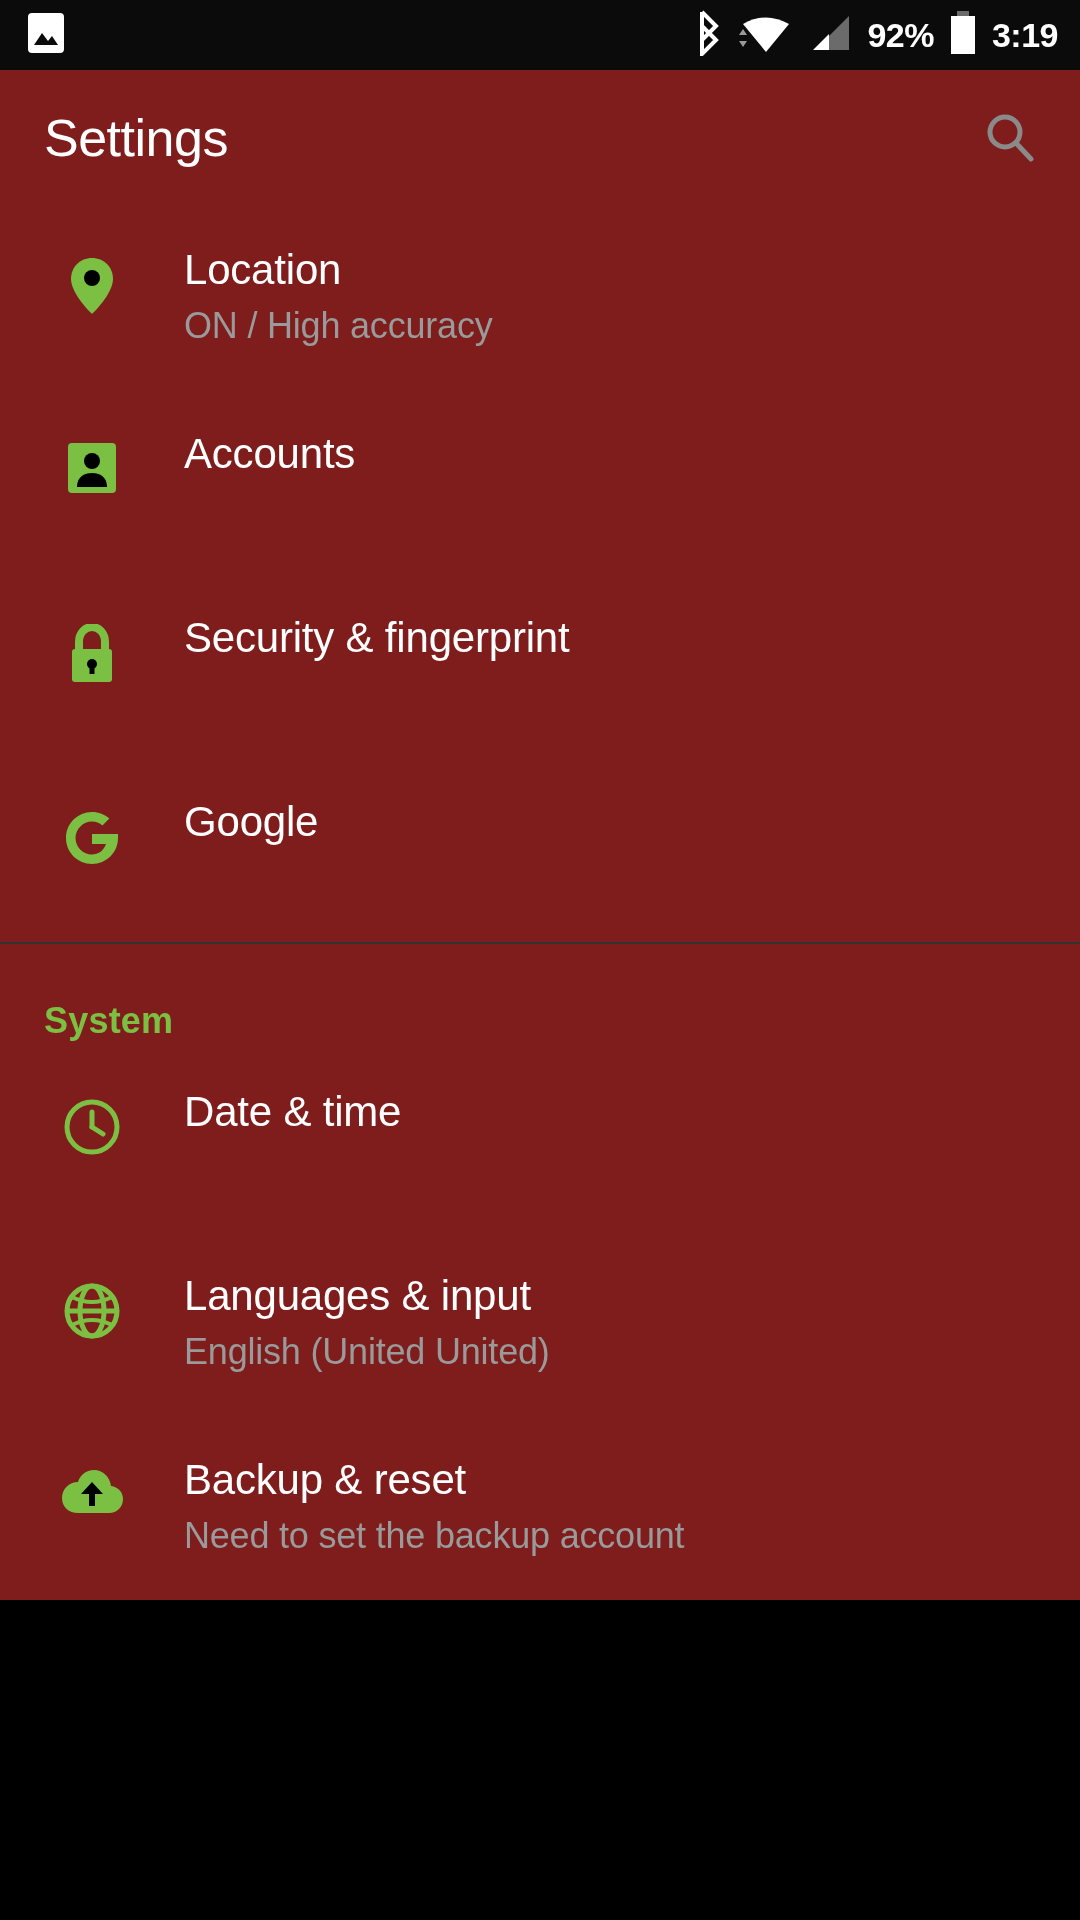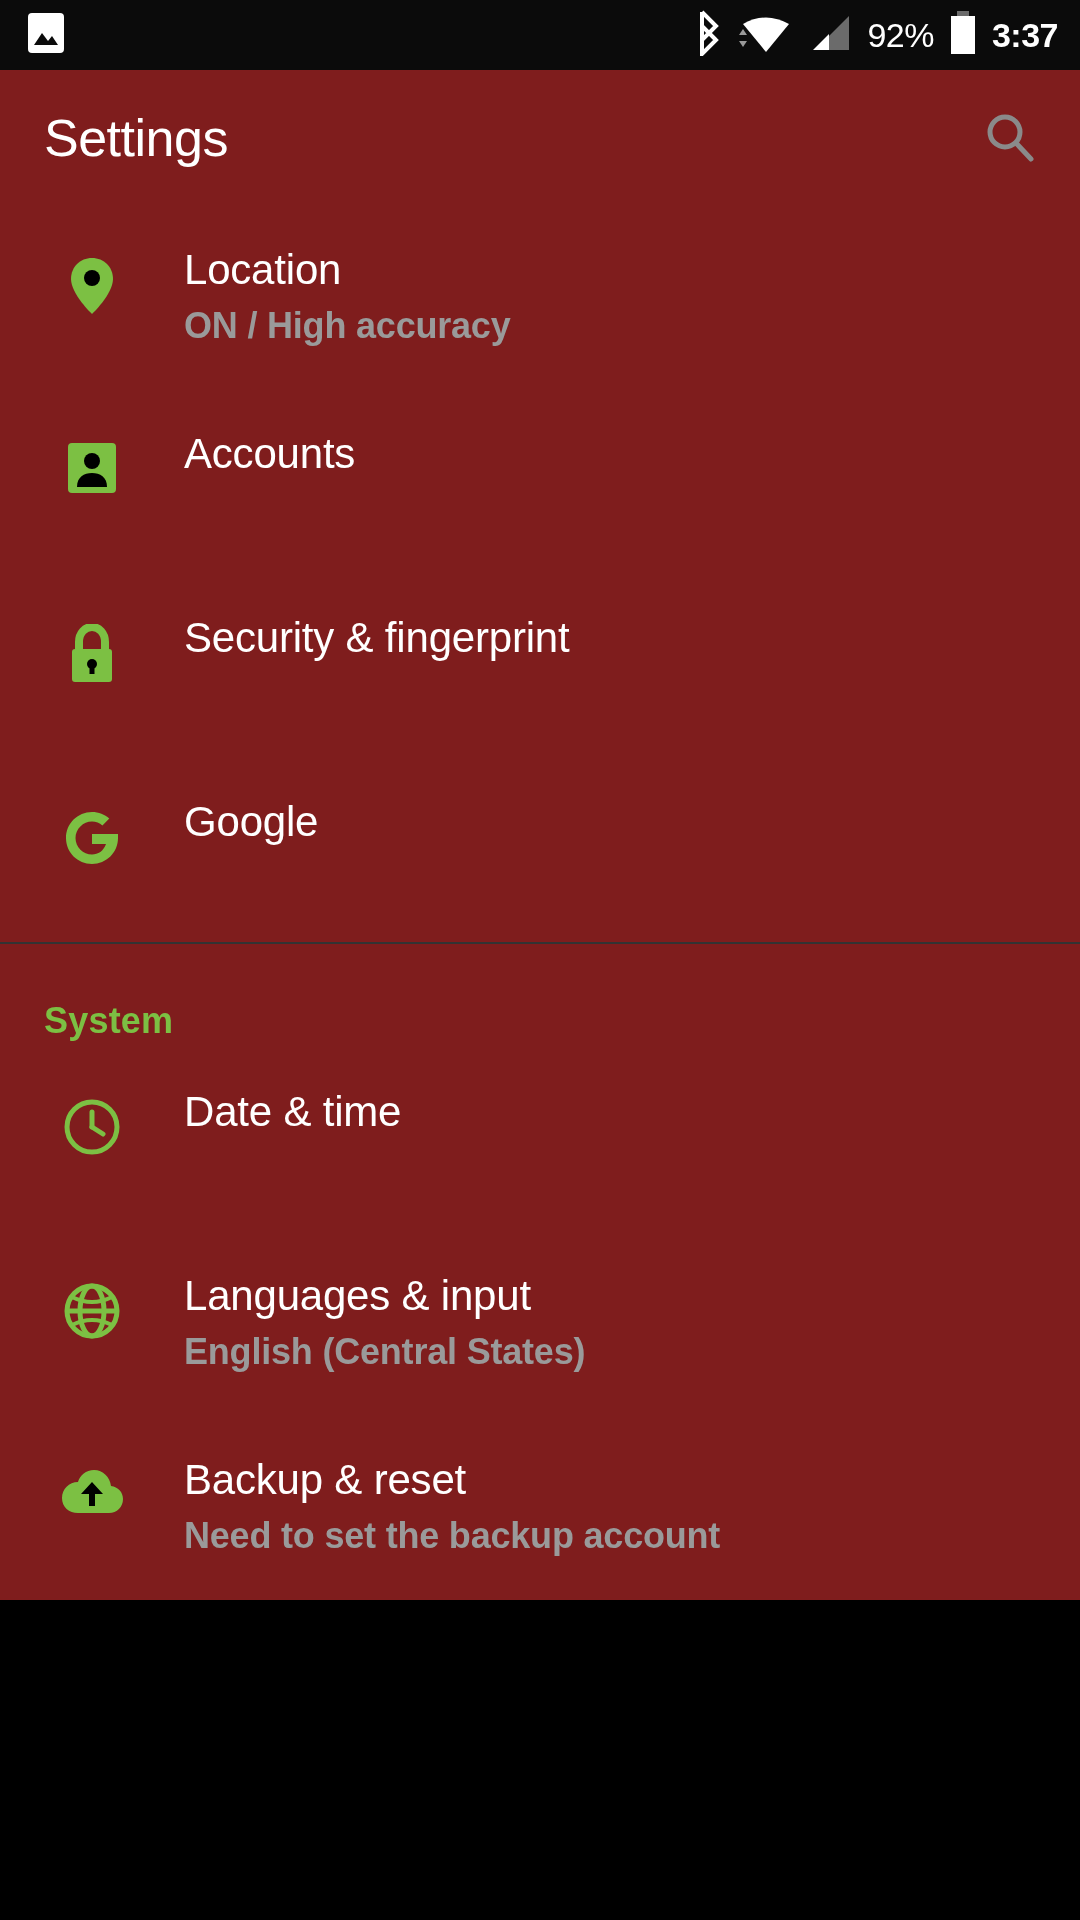--- a/index.html
+++ b/index.html
@@ -26,21 +26,21 @@
     margin-left: auto;
     display: flex;
     align-items: center;
     gap: 14px;
   }
   .sb-icon { display: block; }
 
   .battery-text {
     color: #ffffff;
     font-size: 34px;
-    font-weight: normal;
+    font-weight: bold;
     letter-spacing: -0.5px;
     line-height: 1;
   }
   .clock-text {
     color: #ffffff;
     font-size: 34px;
     font-weight: bold;
     letter-spacing: -0.5px;
     line-height: 1;
   }
@@ -94,21 +94,21 @@
   .row-title {
     color: #ffffff;
     font-size: 42px;
     font-weight: normal;
     line-height: 1.22;
     letter-spacing: -0.2px;
   }
   .row-sub {
     color: #9a9a9a;
     font-size: 36px;
-    font-weight: bold;
+    font-weight: normal;
     line-height: 1.3;
     margin-top: 8px;
     letter-spacing: -0.2px;
   }
 
   .divider {
     height: 2px;
     background: #333333;
     width: 100%;
   }
@@ -164,21 +164,21 @@
 
     <span class="battery-text">92%</span>
 
     <span class="sb-icon">
       <svg width="30" height="46" viewBox="0 0 30 46">
         <rect x="9" y="1" width="12" height="6" fill="#6b6b6b"></rect>
         <rect x="3" y="6" width="24" height="38" fill="#ffffff"></rect>
       </svg>
     </span>
 
-    <span class="clock-text">3:37</span>
+    <span class="clock-text">3:19</span>
   </div>
 </div>
 
 <div class="app-bar">
   <span class="app-title">Settings</span>
 
   <span class="search-btn">
     <svg width="58" height="58" viewBox="0 0 58 58">
       <circle cx="24" cy="23" r="15" fill="none" stroke="#8a8a8a" stroke-width="5"></circle>
       <line x1="35" y1="34" x2="50" y2="50" stroke="#8a8a8a" stroke-width="5" stroke-linecap="round"></line>
@@ -268,21 +268,21 @@
       <svg width="58" height="58" viewBox="0 0 58 58">
         <circle cx="29" cy="29" r="25" fill="none" stroke="#7cc043" stroke-width="5"></circle>
         <line x1="4" y1="29" x2="54" y2="29" stroke="#7cc043" stroke-width="5"></line>
         <ellipse cx="29" cy="29" rx="12" ry="25" fill="none" stroke="#7cc043" stroke-width="5"></ellipse>
         <path d="M9 15 Q29 25 49 15" fill="none" stroke="#7cc043" stroke-width="4"></path>
         <path d="M9 43 Q29 33 49 43" fill="none" stroke="#7cc043" stroke-width="4"></path>
       </svg>
     </div>
     <div class="row-text">
       <div class="row-title">Languages &amp; input</div>
-      <div class="row-sub">English (Central States)</div>
+      <div class="row-sub">English (United United)</div>
     </div>
   </div>
 
   <div class="row">
     <div class="row-icon">
       <svg width="66" height="50" viewBox="0 0 66 50">
         <path d="M52 20 C51 11 44 4 35 4 C27 4 21 9 19 16
                  C10 16 3 23 3 32 C3 41 10 47 19 47 L50 47
                  C58 47 64 41 64 33 C64 26 59 21 52 20 Z" fill="#7cc043"></path>
         <path d="M33 16 L44 28 L36 28 L36 40 L30 40 L30 28 L22 28 Z" fill="#000000"></path>

